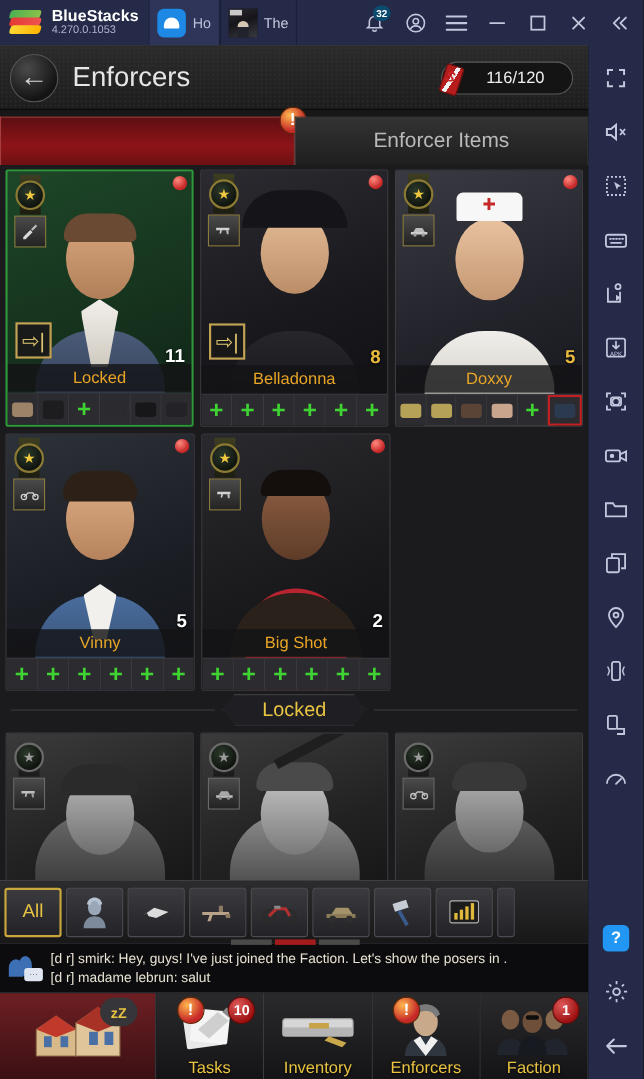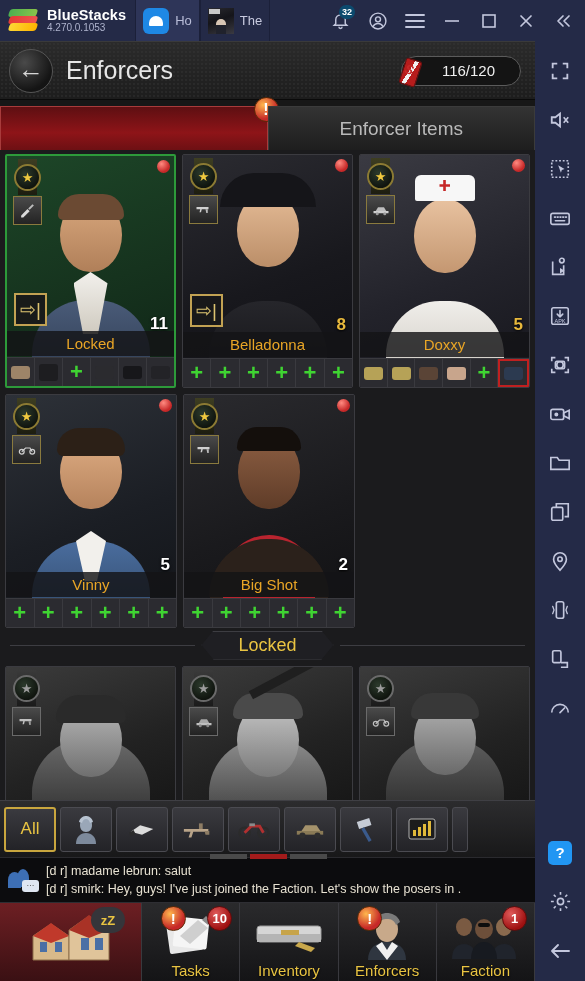--- a/index.html
+++ b/index.html
@@ -603,22 +603,22 @@
         <i></i>
         <i class="on"></i>
         <i></i>
       </div>
       <div class="chat-ico">
         <span class="p1"></span>
           <span class="p2"></span>
           <span class="bub">···</span>
       </div>
       <div class="chat-lines">
+        <div>[d r] smirk: Hey, guys! I've just joined the Faction. Let's show the posers in .</div>
         <div>[d r] madame lebrun: salut</div>
-        <div>[d r] smirk: Hey, guys! I've just joined the Faction. Let's show the posers in .</div>
       </div>
     </div>
 
     <div id="bottomnav">
       <div class="navcell">
         <div class="navart">
           <svg width="92" height="56" viewBox="0 0 92 56">
             <path d="M8 52V28l18-12 18 12v24z" fill="#d8b98a" stroke="#8d6f4a"></path>
             <path d="M8 28l18-13 18 13-18 7z" fill="#c0392b"></path>
             <path d="M44 52V22l20-14 20 14v30z" fill="#e0c49a" stroke="#8d6f4a"></path>

